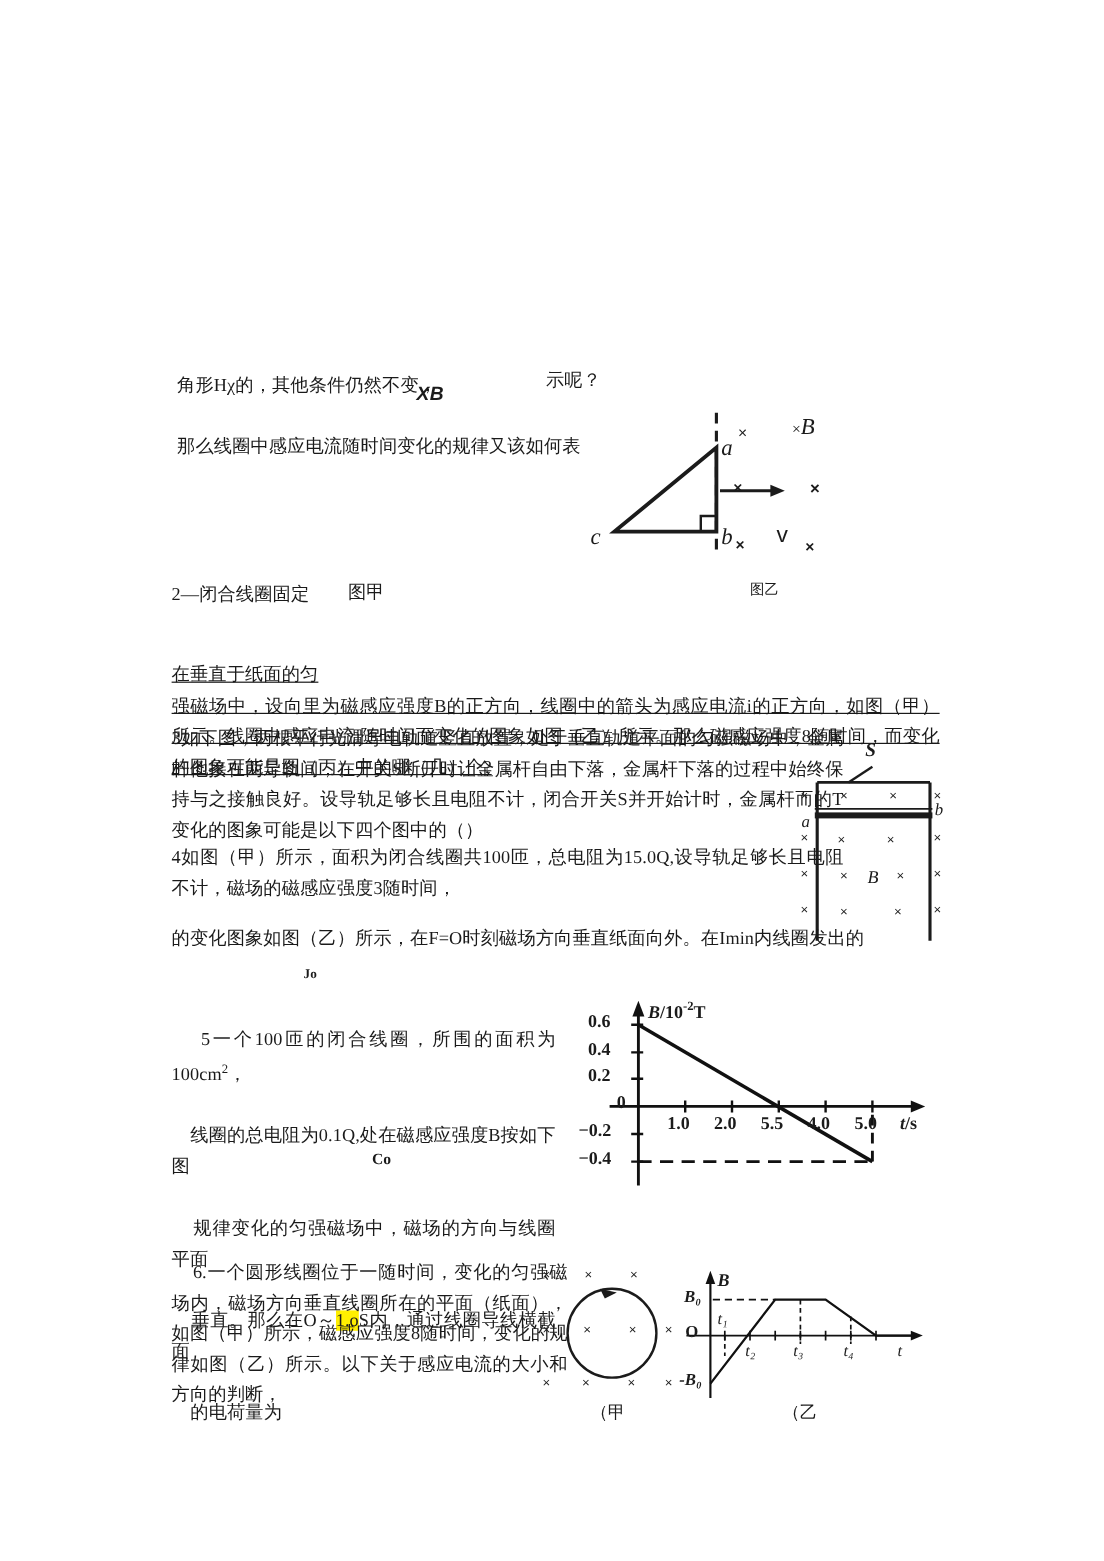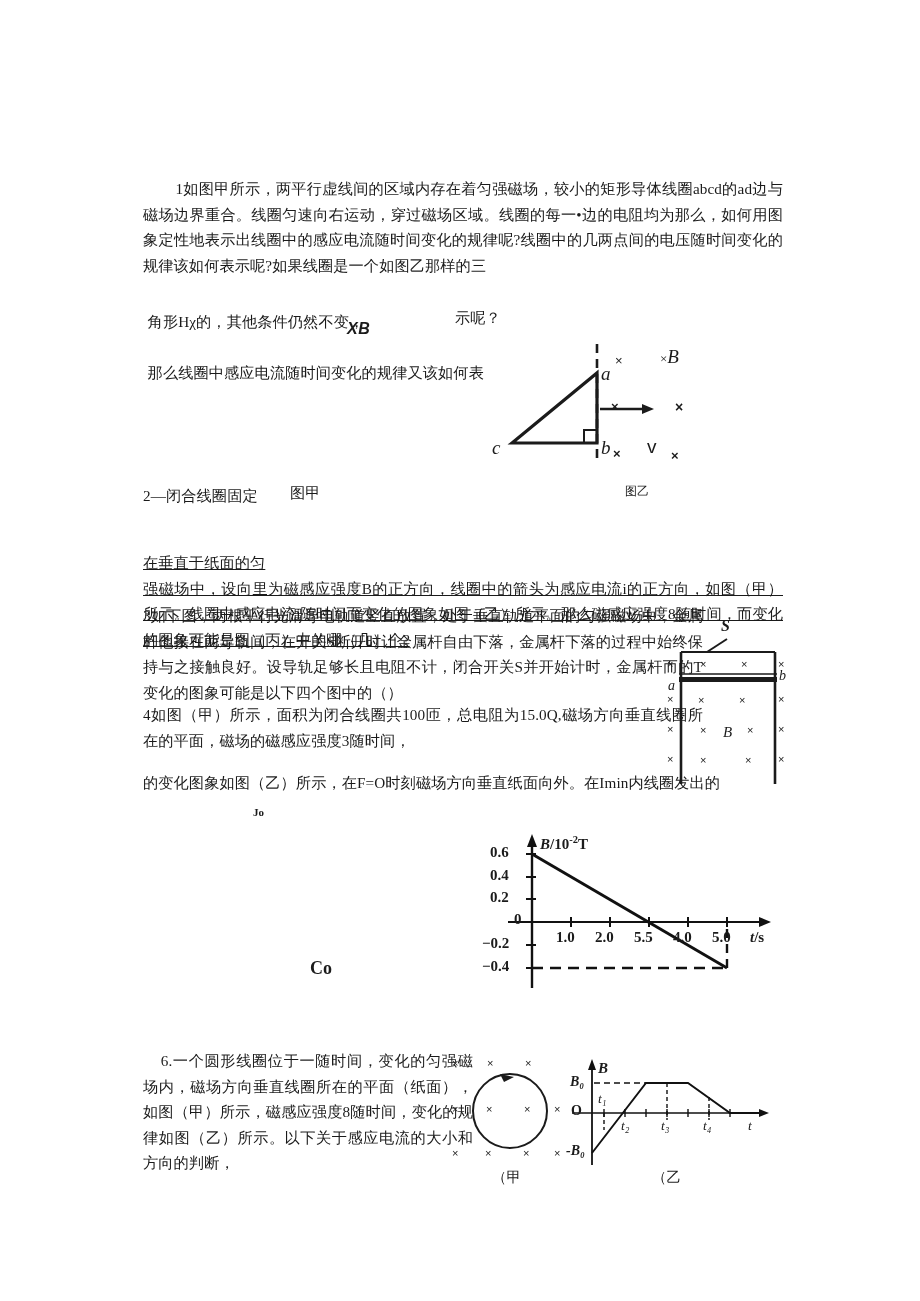--- a/index.html
+++ b/index.html
@@ -52,21 +52,21 @@
     font-family: "Liberation Sans", sans-serif;
     font-size: 16px; font-style: italic; font-weight: 600;
     letter-spacing: 0.5px;
   }
   .jo-mark {
     position: absolute; left: 253px; top: 806px;
     font-weight: bold; font-size: 11px;
   }
   .co-mark {
     position: absolute; left: 310px; top: 958px;
-    font-weight: bold; font-size: 18px;
+    font-weight: bold; font-size: 13px;
   }
   .hl { background: #ffef00; }
 
   
   .fig-tri { position: absolute; left: 480px; top: 340px; width: 270px; height: 180px; }
   .fig-tri .lbl {
     position: absolute; font-style: italic;
     font-family: "Liberation Serif", serif;
   }
   .cross {
@@ -103,21 +103,20 @@
     font-family: "Liberation Serif", serif;
   }
   .g2 svg { position: absolute; left: 0; top: 0; }
   sup { font-size: 70%; }
 </style>
 </head>
 <body>
 
 <div class="page">
 
-  <div class="para q1">        1如图甲所示，两平行虚线间的区域内存在着匀强磁场，较小的矩形导体线圈abcd的ad边与磁场边界重合。线圈匀速向右运动，穿过磁场区域。线圈的每一•边的电阻均为那么，如何用图象定性地表示出线圈中的感应电流随时间变化的规律呢?线圈中的几两点间的电压随时间变化的规律该如何表示呢?如果线圈是一个如图乙那样的三</div>
 
   <div class="para q1b">
     <span>角形Hχ的，其他条件仍然不变，</span>
     <span style="display:inline-block;width:52px"></span>
     <span>那么线圈中感应电流随时间变化的规律又该如何表</span>
   </div>
 
   <div class="para showne">示呢？</div>
 
   <div class="xb-mark">XB</div>
@@ -192,24 +191,31 @@
     <span class="cross" style="left:35px;top:113px;font-size:11px;">×</span>
     <span class="cross" style="left:82px;top:113px;font-size:11px;">×</span>
     <span class="cross" style="left:113px;top:112px;font-size:11px;">×</span>
     <span class="cross" style="left:2px;top:112px;font-size:11px;">×</span>
     <span class="cross" style="left:35px;top:143px;font-size:11px;">×</span>
     <span class="cross" style="left:80px;top:143px;font-size:11px;">×</span>
     <span class="cross" style="left:113px;top:142px;font-size:11px;">×</span>
     <span class="cross" style="left:2px;top:142px;font-size:11px;">×</span>
   </div>
 
-  <div class="para q4">4如图（甲）所示，面积为闭合线圈共100匝，总电阻为15.0Q,磁场方向垂直线圈所在的平面，磁场的磁感应强度3随时间，</div>
+  <div class="para q4">4如图（甲）所示，面积为闭合线圈共100匝，总电阻为15.0Q,设导轨足够长且电阻不计，磁场的磁感应强度3随时间，</div>
   <div class="para q4b">的变化图象如图（乙）所示，在F=O时刻磁场方向垂直纸面向外。在Imin内线圈发出的</div>
   <div class="jo-mark">Jo</div>
 
+  <div class="para q5">
+    <span>5一个100匝的闭合线圈，所围的面积为100cm</span><sup>2</sup><span>，</span><br>
+    <span>线圈的总电阻为0.1Q,处在磁感应强度B按如下图</span><br>
+    <span>规律变化的匀强磁场中，磁场的方向与线圈平面</span><br>
+    <span>垂直。那么在O～</span><span class="hl">1.o</span><span>S内，通过线圈导线横截面</span><br>
+    <span>的电荷量为</span>
+  </div>
 
   <div class="co-mark">Co</div>
 
   <div class="g1">
     <svg width="310" height="172" viewBox="0 0 310 172">
 
       <line x1="54" y1="160" x2="54" y2="14" stroke="#111" stroke-width="2.4"></line>
       <polygon points="54,6 49,19 59,19" fill="#111"></polygon>
 
       <line x1="30" y1="94" x2="285" y2="94" stroke="#111" stroke-width="2.2"></line>

